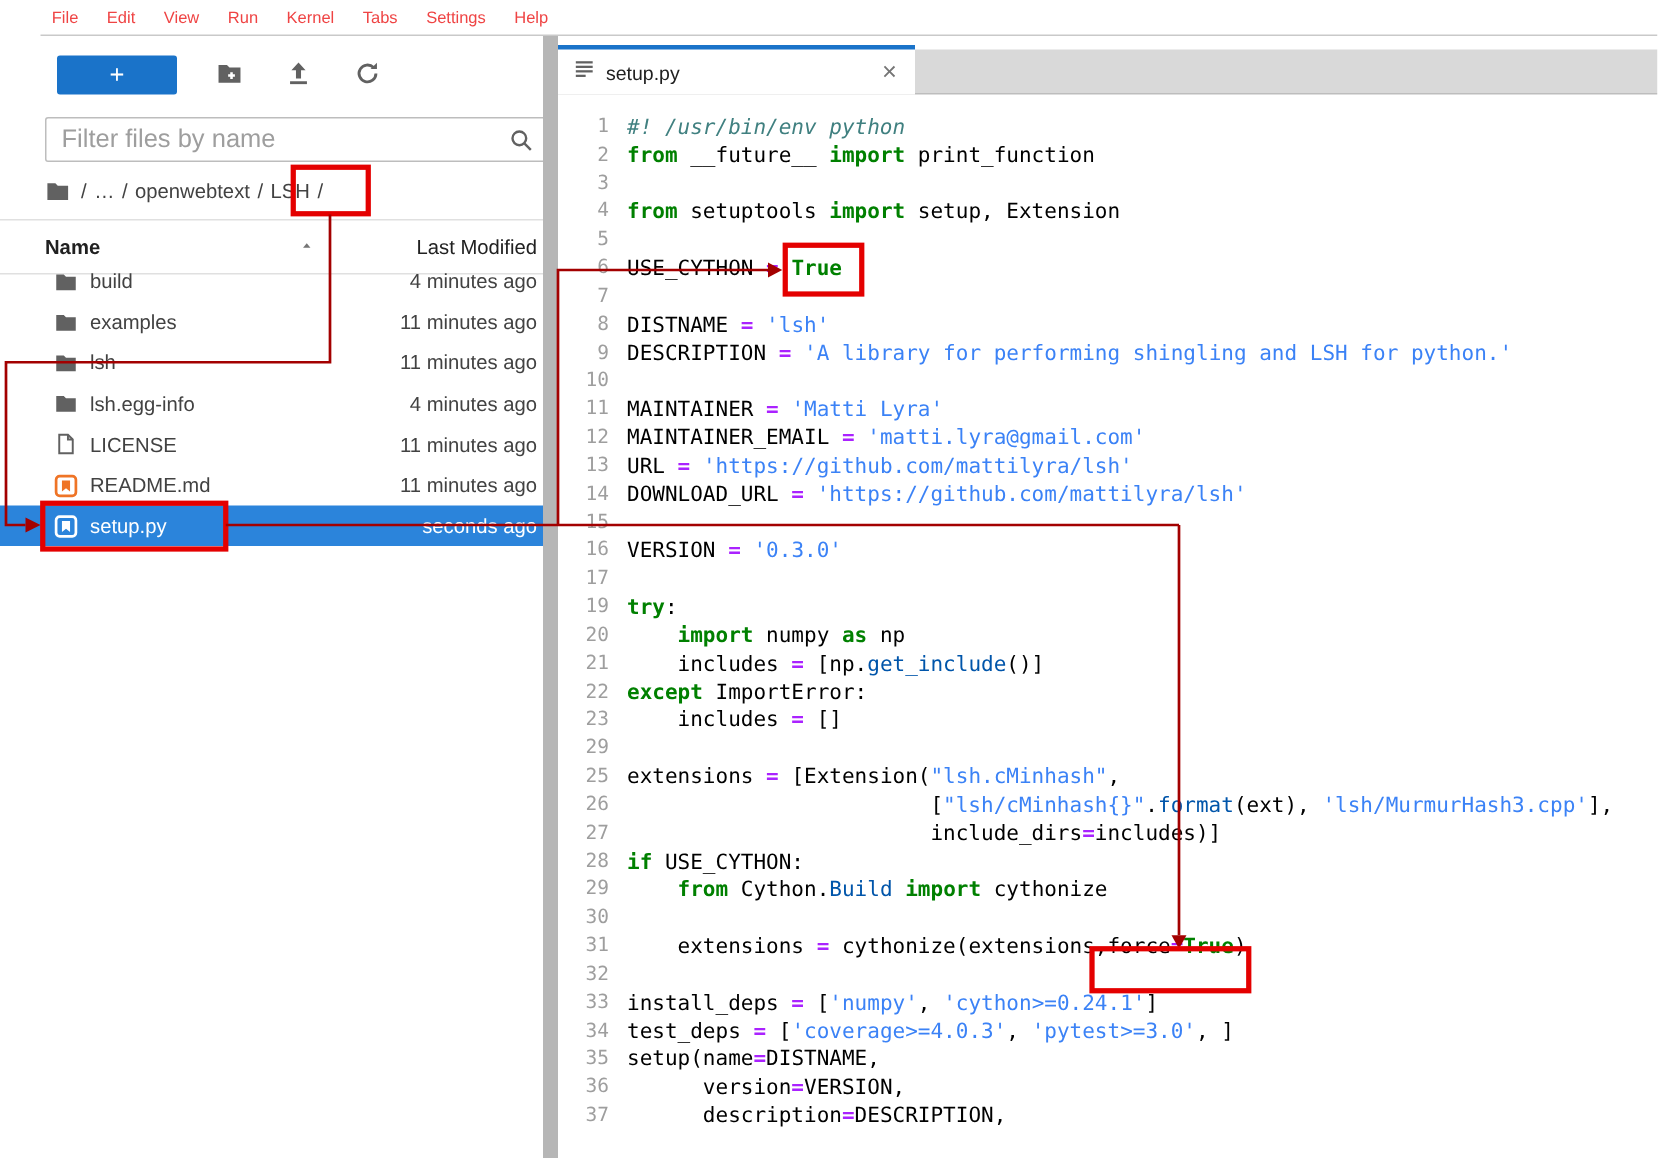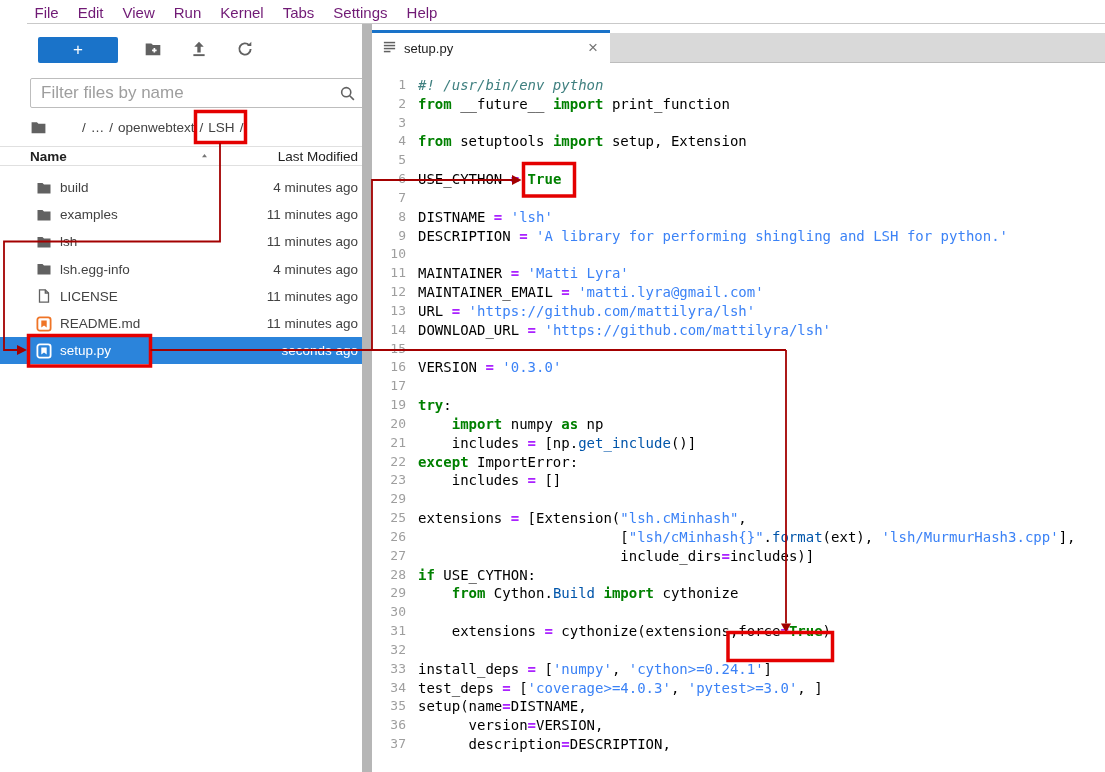--- a/index.html
+++ b/index.html
@@ -4,42 +4,42 @@
 <style>
   * { margin:0; padding:0; box-sizing:border-box; }
   html,body { width:1105px; height:772px; overflow:hidden; background:#fff;
               font-family:"Liberation Sans", sans-serif; }
   #app { position:relative; width:1105px; height:772px; background:#fff; }
 
   
   .menubar { position:absolute; left:0; top:0; width:1105px; height:24px;
              background:#fff; display:flex; align-items:center; padding-left:25px; }
   .menubar-sep { position:absolute; left:27px; right:0; top:23px; height:1px; background:#c9c9c9; }
-  .menu-item { font-size:15px; color:#701a75; padding:0 9.5px; cursor:default; }
+  .menu-item { font-size:11px; color:#ef4444; padding:0 9.5px; cursor:default; }
 
   
   .sidebar { position:absolute; left:0; top:24px; width:362px; bottom:0; background:#fff; }
   .fb-toolbar { position:absolute; left:0; top:9px; width:100%; height:34px;
                 display:flex; align-items:center; }
   .new-launcher-btn { margin-left:38px; width:80px; height:26px; border:none; border-radius:2px;
                       background:var(--brand-blue); color:#fff; font-size:17px; line-height:24px; }
   .tb-icon-btn { width:22px; height:22px; margin-left:24px; background:none; border:none;
                  display:flex; align-items:center; justify-content:center; }
   .filter-wrap { position:absolute; left:30px; top:54px; width:337px; height:30px;
                  border:1px solid #bdbdbd; border-radius:2px; background:#fff;
                  display:flex; align-items:center; }
   .filter-input { flex:1; border:none; outline:none; font-size:17px; color:#333;
                   padding-left:10px; background:transparent; font-family:"Liberation Sans",sans-serif;}
   .filter-input::placeholder { color:#9e9e9e; }
   .filter-wrap svg { margin-right:10px; }
   .breadcrumb { position:absolute; left:30px; top:88px; height:30px; display:flex;
-                align-items:center; font-size:13.5px; color:#424242;gap:28px; }
+                align-items:center; font-size:13.5px; color:#424242; }
   .crumb { padding:0 3px; }
   .crumb.sep { padding:0 2px; color:#424242; }
-  .listing-header { position:absolute; left:0; top:122px; width:100%; height:20px;
+  .listing-header { position:absolute; left:0; top:122px; width:100%; height:37px;
                     border-top:1px solid #e0e0e0; border-bottom:1px solid #e0e0e0;
                     display:flex; align-items:center; font-size:13.5px; color:#212121; }
   .lh-name { margin-left:30px; font-weight:bold; }
   .lh-sort { margin-left:132px; display:flex; align-items:center; }
   .lh-mod { margin-left:auto; margin-right:4px; }
   .file-list { position:absolute; left:0; top:150px; width:100%; }
   .file-row { height:27.2px; display:flex; align-items:center; font-size:13.5px; color:#424242; }
   .file-row .ficon { width:16px; height:16px; margin-left:36px; margin-right:8px; flex:0 0 16px; }
   .file-row .fname { white-space:nowrap; }
   .file-row .fmod { margin-left:auto; margin-right:4px; }

